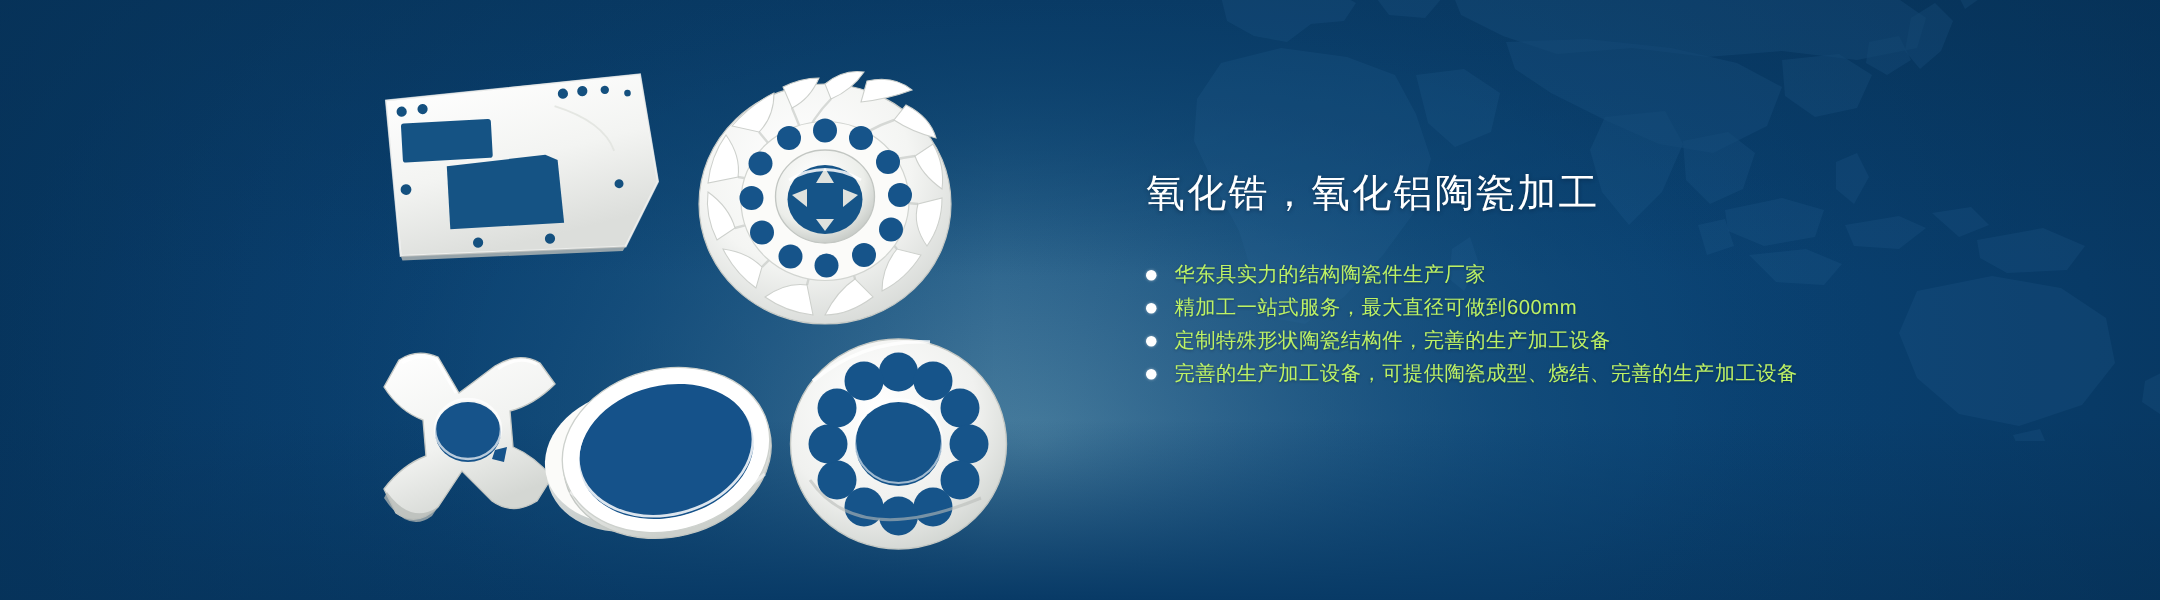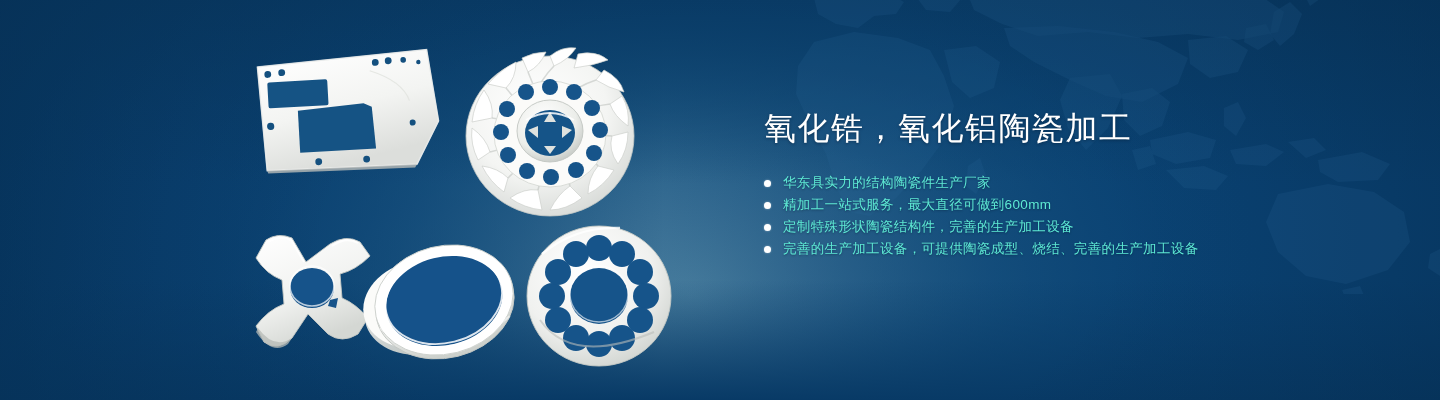--- a/index.html
+++ b/index.html
@@ -80,21 +80,21 @@
   .part svg{ width:100%; height:100%; display:block; overflow:visible; }
 
   
   .copy{
     position:absolute;
     left:764px; top:108px;
     width:560px;
   }
   .headline{
     color:#ffffff;
-    font-size:32px;
+    font-size:26px;
     line-height:40px;
     letter-spacing:1.5px;
     font-weight:400;
     text-shadow:0 1px 3px rgba(0,20,40,.45);
     white-space:nowrap;
   }
   .bullets{
     margin-top:24px;
     list-style:none;
   }
@@ -106,21 +106,21 @@
   }
   .dot{
     width:7px; height:7px;
     border-radius:50%;
     background:#ffffff;
     flex:0 0 auto;
     margin-right:12px;
     box-shadow:0 0 2px rgba(255,255,255,.5);
   }
   .bullet-text{
-    color:#5eead4;
+    color:#bef264;
     font-size:13.5px;
     line-height:22px;
     letter-spacing:.35px;
     white-space:nowrap;
     text-shadow:0 1px 2px rgba(0,20,40,.4);
     text-align:right;
   }
 </style>
 </head>
 <body>

